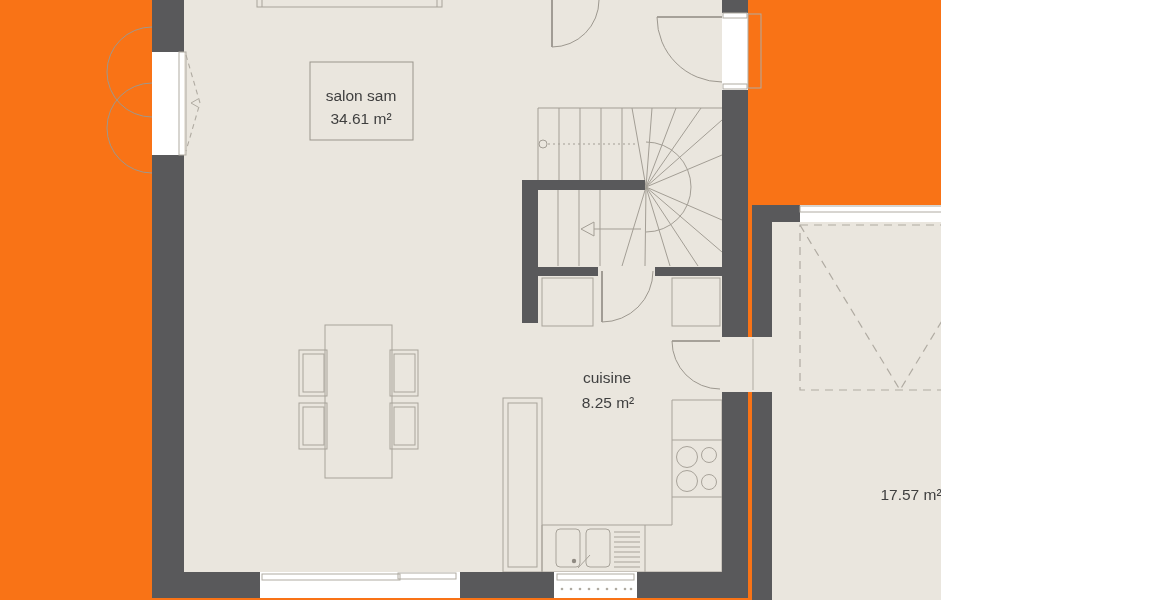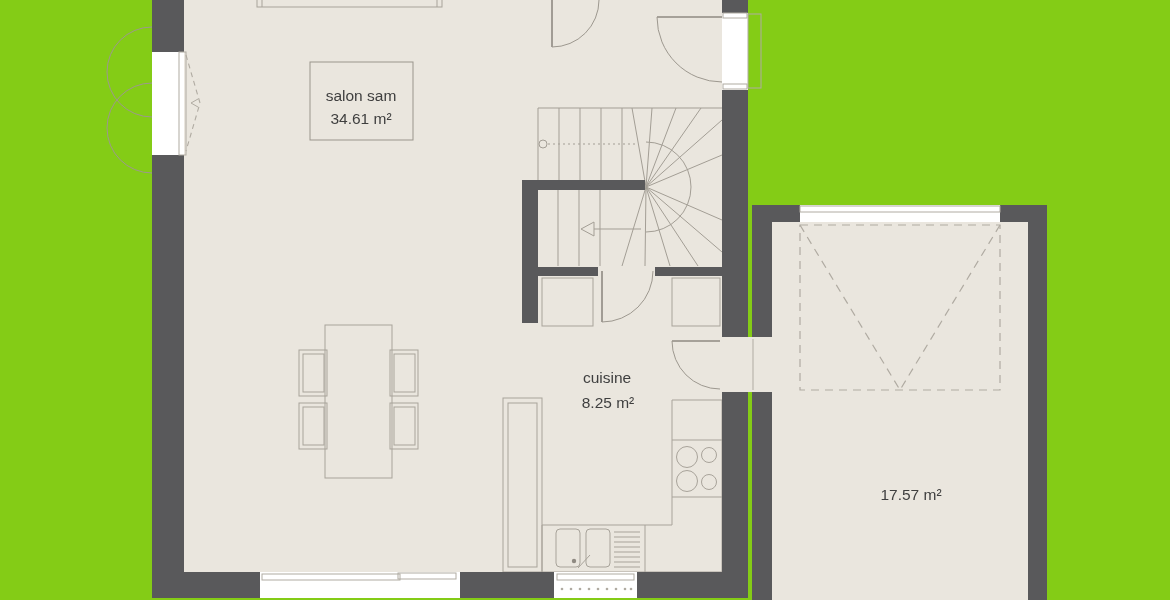--- a/index.html
+++ b/index.html
@@ -1,16 +1,16 @@
 <!DOCTYPE html>
 <html><head>
 <meta charset="utf-8">
 <style>
   html,body{margin:0;padding:0;background:#ffffff;}
-  .stage{position:relative;width:1170px;height:600px;background:#84cc16;overflow:hidden;
+  .stage{position:relative;width:941px;height:600px;background:#f97316;overflow:hidden;
          font-family:"Liberation Sans",sans-serif;}
   svg{display:block;}
   .room-label{font-family:"Liberation Sans",sans-serif;font-size:15.5px;fill:#3f3f3f;}
   .thin{stroke:#a8a39a;stroke-width:1;fill:none;}
   .thin2{stroke:#b0aba2;stroke-width:1;fill:none;}
   .swing{stroke:#9d988f;stroke-width:1;fill:none;}
   .leaf{stroke:#8f8a82;stroke-width:1.6;fill:none;}
   .wall{fill:#59595b;}
   .floor{fill:#eae6de;}
   .opening{fill:#ffffff;}

